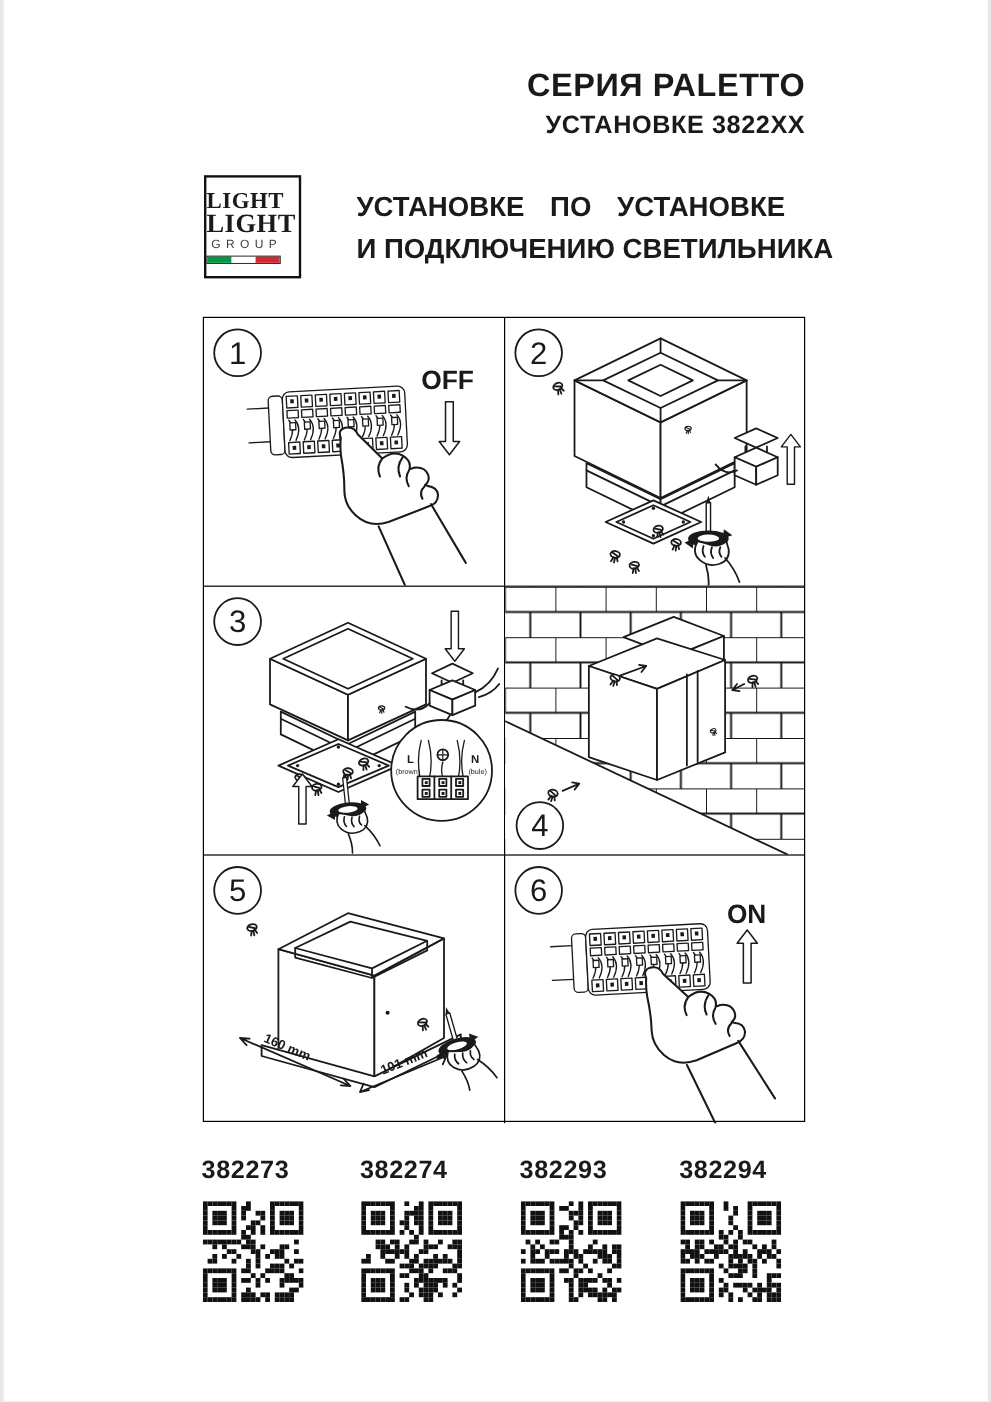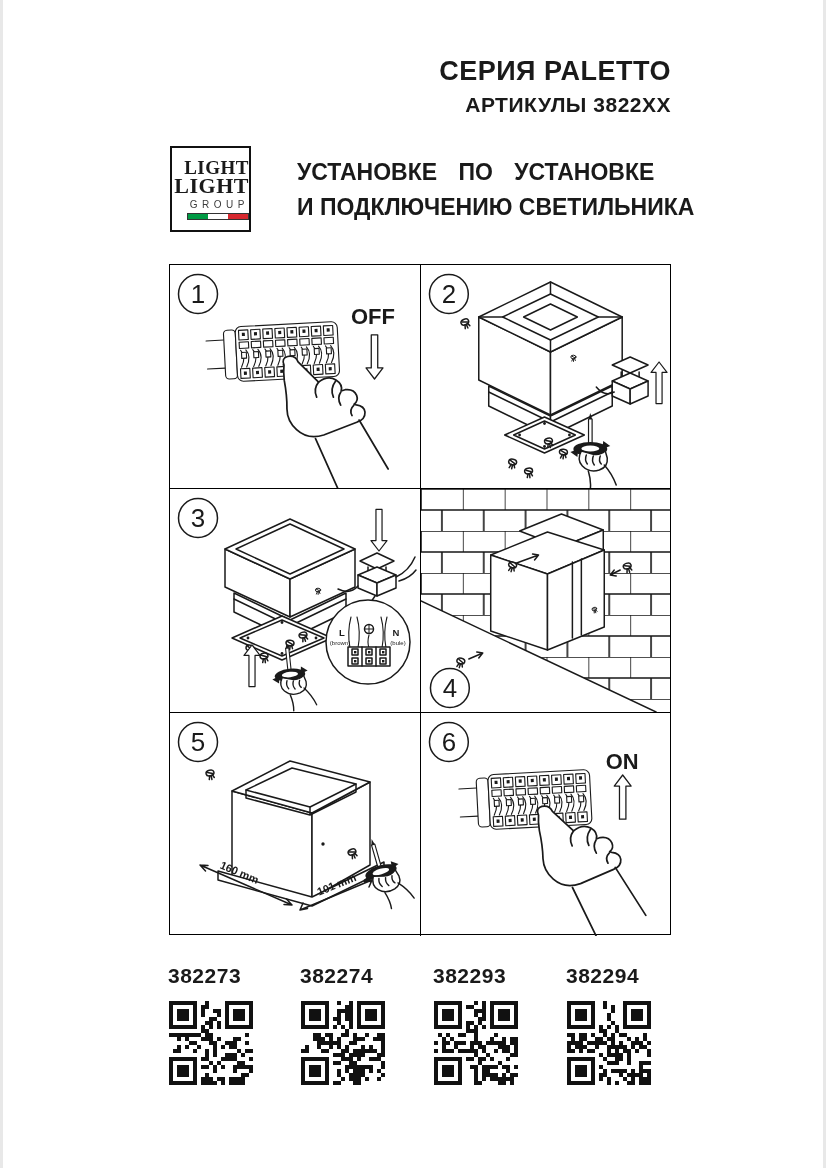--- a/index.html
+++ b/index.html
@@ -4,24 +4,24 @@
 <style>
   html,body{margin:0;padding:0;background:#e8e8e8}
   .page{position:relative;width:820px;height:1168px;background:#fff;margin:0 auto;
         font-family:"Liberation Sans",sans-serif;color:#1a1a1a;overflow:hidden}
   .abs{position:absolute}
   
   .series{right:152px;top:56px;font-size:27px;font-weight:700;letter-spacing:.5px}
   .arts{right:152px;top:93px;font-size:21px;font-weight:700;letter-spacing:.5px}
   
   .logo{left:167px;top:146px;width:81px;height:86px;border:2.5px solid #111;
-        display:flex;flex-direction:column;align-items:flex-end;justify-content:center;box-sizing:border-box}
+        display:flex;flex-direction:column;align-items:flex-start;justify-content:center;box-sizing:border-box}
   .logo .w1{font-family:"Liberation Serif",serif;font-weight:700;font-size:19px;line-height:17px;letter-spacing:.5px}
   .logo .w2{font-family:"Liberation Serif",serif;font-weight:700;font-size:22px;line-height:20px;letter-spacing:.5px}
-  .logo .w3{font-size:10px;letter-spacing:4.5px;color:#3c3c3c;margin:3px 0 0 21px}
+  .logo .w3{font-size:10px;letter-spacing:4.5px;color:#3c3c3c;margin:3px 0 0 4px}
   .flag{width:62px;height:7px;border:1px solid #333;display:flex;margin-top:3px;box-sizing:border-box}
   .flag span{flex:1;height:100%}
   
   .title{left:294px;top:155px;width:380px;font-weight:700;font-size:23px;line-height:35px}
   .title .l1{word-spacing:15px;white-space:nowrap}
   .title .l2{white-space:nowrap}
   
   .grid{left:166px;top:264px;width:502px;height:671px;border:1.6px solid #000;box-sizing:border-box;
         display:grid;grid-template-columns:1fr 1fr;grid-template-rows:1fr 1fr 1fr}
   .cell{position:relative;box-sizing:border-box}
@@ -74,21 +74,21 @@
         <path class="ln" d="M14,16 q8,9 12,20 M-2,22 q3,10 2,18"></path>
       </g>
       <pattern id="bricks" width="42" height="42" patternUnits="userSpaceOnUse">
         <rect width="42" height="42" fill="#fff"></rect>
         <path d="M0,0 H42 M0,21 H42 M0,0 V21 M21,21 V42" stroke="#161616" stroke-width="1.6" fill="none"></path>
       </pattern>
     </defs>
   </svg>
 
   <div class="abs series">СЕРИЯ PALETTO</div>
-  <div class="abs arts">АРТИКУЛЫ 3822XX</div>
+  <div class="abs arts">УСТАНОВКЕ 3822XX</div>
 
   <div class="abs logo">
     <div class="w1">LIGHT</div>
     <div class="w2">LIGHT</div>
     <div class="w3">GROUP</div>
     <div class="flag">
       <span style="background: rgb(0, 154, 68);"></span>
       <span style="background: rgb(255, 255, 255);"></span>
       <span style="background: rgb(215, 40, 47);"></span>
     </div>

